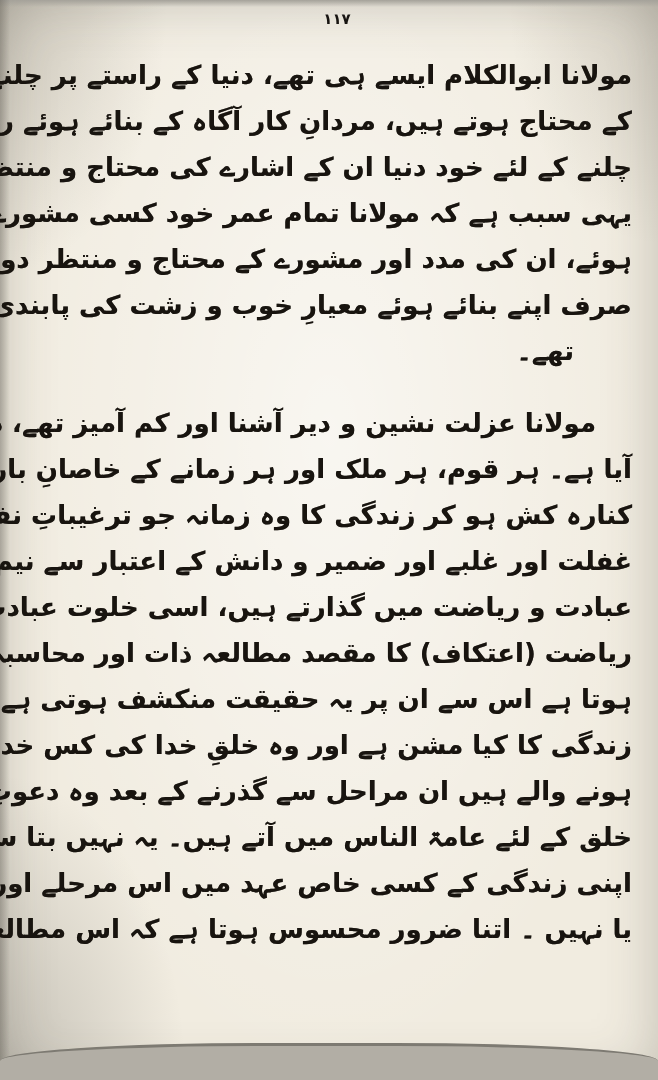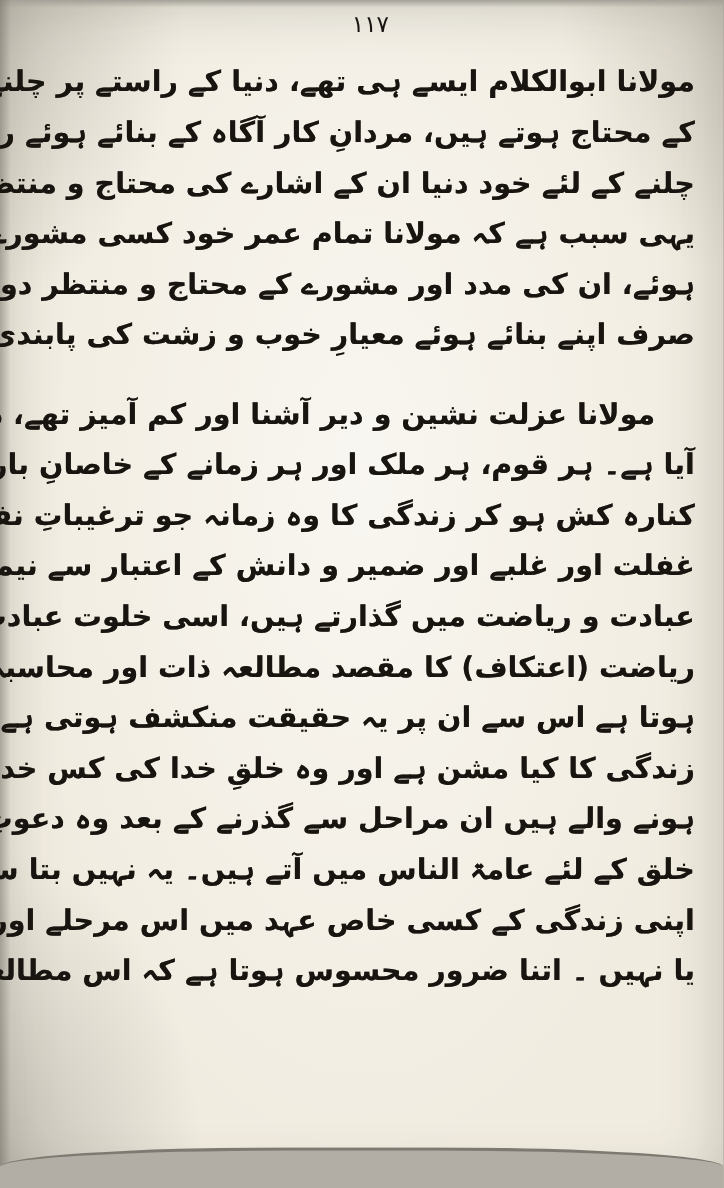--- a/index.html
+++ b/index.html
@@ -35,22 +35,22 @@
   }
   .edge-left {
     position: absolute; top: 0; bottom: 0; left: 0; width: 10px;
     background: linear-gradient(90deg, rgba(80,76,68,0.35), rgba(80,76,68,0));
   }
   .page-number {
     position: absolute;
     top: 10px;
     left: 16px; right: 0;
     text-align: center;
-    font-size: 21px;
-    font-weight: normal;
+    font-size: 15px;
+    font-weight: bold;
     letter-spacing: 2px;
     direction: rtl;
   }
   .text-block {
     position: absolute;
     top: 52px;
     right: 26px;
     left: 26px;
     direction: rtl;
   }
@@ -89,20 +89,21 @@
 
   <div class="text-block">
 
     <div class="para">
       <div class="line">مولانا ابوالکلام ایسے ہی تھے، دنیا کے راستے پر چلنے والے دنیا کے اشارے</div>
       <div class="line">کے محتاج ہوتے ہیں، مردانِ کار آگاہ کے بنائے ہوئے راستے پر</div>
       <div class="line">چلنے کے لئے خود دنیا ان کے اشارے کی محتاج و منتظر ہوتی ہے</div>
       <div class="line">یہی سبب ہے کہ مولانا تمام عمر خود کسی مشورے یا مدد کے خواستگار نہیں</div>
       <div class="line">ہوئے، ان کی مدد اور مشورے کے محتاج و منتظر دوسرے رہے، وہ</div>
       <div class="line">صرف اپنے بنائے ہوئے معیارِ خوب و زشت کی پابندی کر سکتے</div>
+      <div class="line last">تھے۔</div>
     </div>
 
     <div class="para">
       <div class="line indent">مولانا عزلت نشین و دیر آشنا اور کم آمیز تھے، دیکھنے میں یہ</div>
       <div class="line">آیا ہے۔ ہر قوم، ہر ملک اور ہر زمانے کے خاصانِ بارگاہ سب سے</div>
       <div class="line">کنارہ کش ہو کر زندگی کا وہ زمانہ جو ترغیباتِ نفس کے اعتبار سے</div>
       <div class="line">غفلت اور غلبے اور ضمیر و دانش کے اعتبار سے نیم پخت ہوتا ہے</div>
       <div class="line">عبادت و ریاضت میں گذارتے ہیں، اسی خلوت عبادت اور</div>
       <div class="line">ریاضت (اعتکاف) کا مقصد مطالعہ ذات اور محاسبہ نفس</div>
       <div class="line">ہوتا ہے اس سے ان پر یہ حقیقت منکشف ہوتی ہے کہ ان کی</div>

